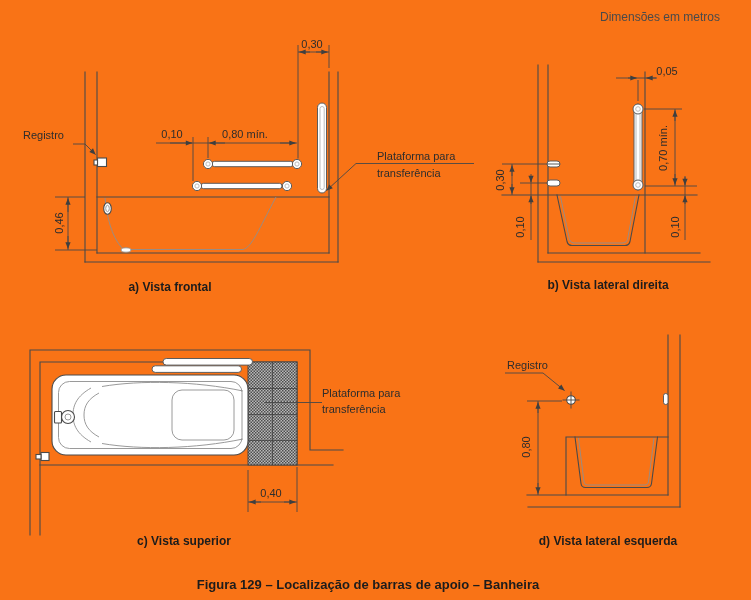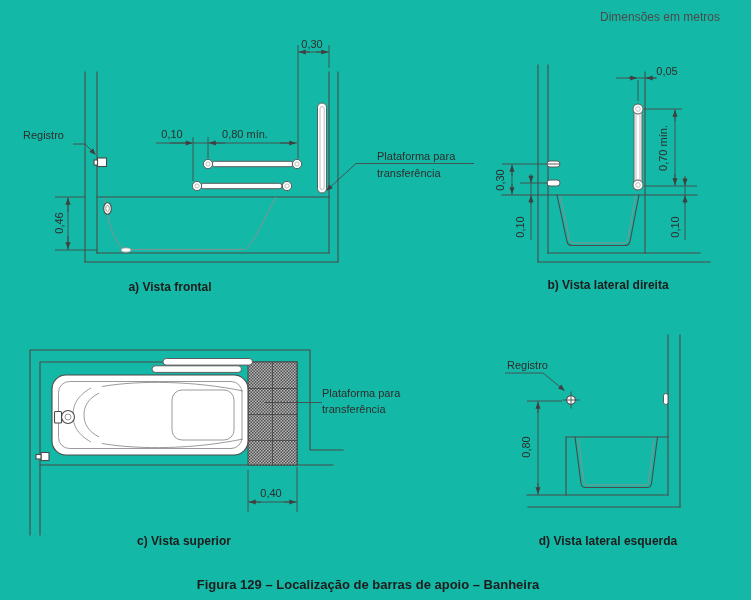--- a/index.html
+++ b/index.html
@@ -1,16 +1,16 @@
 <!DOCTYPE html>
 <html><head>
 <meta charset="utf-8">
 <style>
   html,body{margin:0;padding:0;background:#ffffff;}
-  .canvas{position:relative;width:751px;height:600px;background:#14b8a6;overflow:hidden;
+  .canvas{position:relative;width:751px;height:600px;background:#f97316;overflow:hidden;
           font-family:"Liberation Sans",sans-serif;}
   svg{display:block;}
   .ln   {stroke:#4a4a4a;stroke-width:1.1;fill:none;stroke-linecap:square;}
   .lnf  {stroke:#4a4a4a;stroke-width:1.1;fill:#ffffff;}
   .lt   {stroke:#8f8f8f;stroke-width:0.9;fill:none;}
   .ltf  {stroke:#8f8f8f;stroke-width:0.9;fill:#ffffff;}
   .dim  {stroke:#474747;stroke-width:0.9;fill:none;}
   .arr  {marker-end:url(#arrh);}
   .bar  {stroke:#5c5c5c;stroke-width:1;fill:#ffffff;}
   .barin{stroke:#b4b4b4;stroke-width:0.9;fill:none;}

